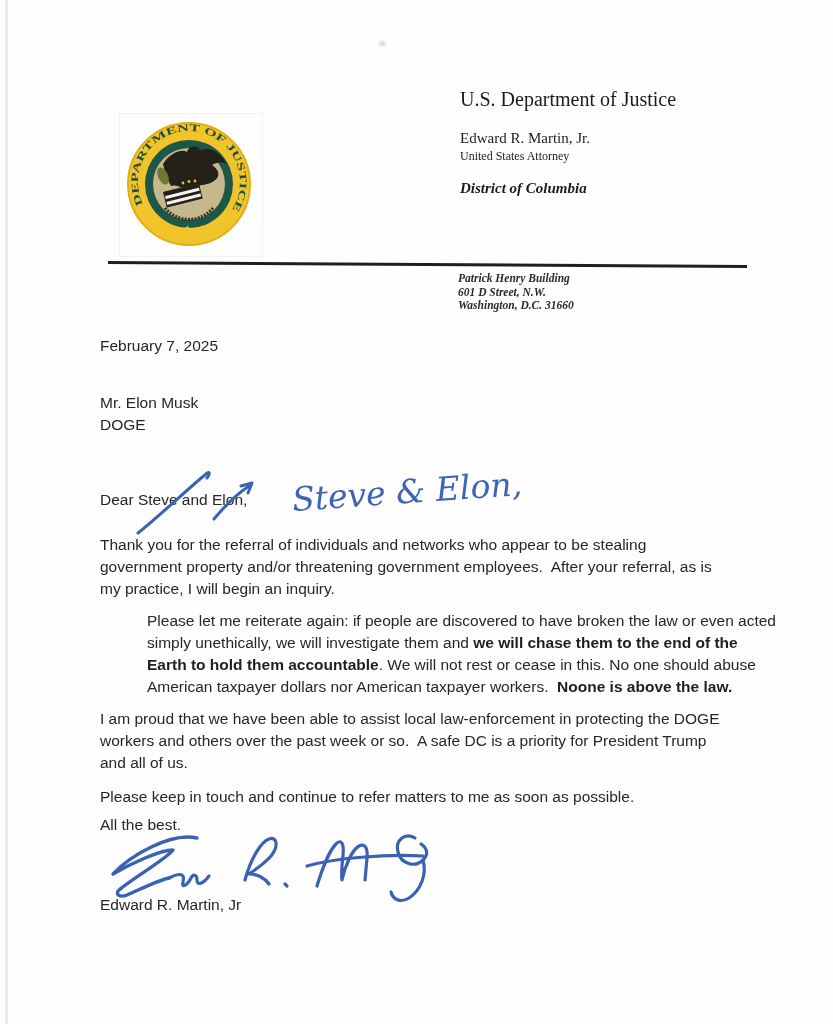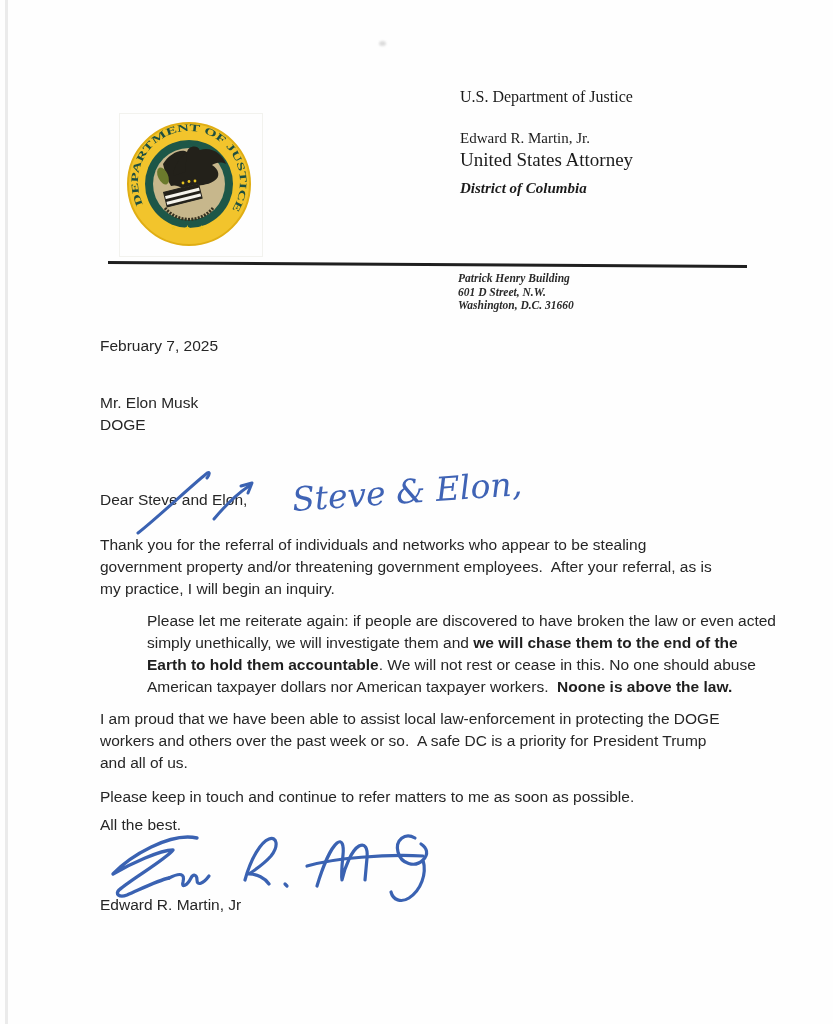--- a/index.html
+++ b/index.html
@@ -3,23 +3,23 @@
 <meta charset="utf-8">
 <style>
   html,body{margin:0;padding:0;background:#ffffff;}
   .page{position:relative;width:833px;height:1024px;background:#fefefe;overflow:hidden;
         font-family:"Liberation Sans",sans-serif;color:#2d2d2d;}
   .abs{position:absolute;}
   .serif{font-family:"Liberation Serif",serif;color:#1b1b1b;}
   .edge-shadow{left:5px;top:0;width:3px;height:1024px;background:#e2e2e2;opacity:.7;}
   .smudge{left:379px;top:41px;width:7px;height:5px;border-radius:50%;
           background:#9a9a9a;opacity:.35;filter:blur(1px);}
-  .agency{left:460px;top:88px;font-size:16px;}
+  .agency{left:460px;top:88px;font-size:20px;}
   .official-name{left:460px;top:130px;font-size:15px;}
-  .official-title{left:460px;top:149px;font-size:19px;}
+  .official-title{left:460px;top:149px;font-size:12px;}
   .district{left:460px;top:180px;font-size:15px;font-style:italic;font-weight:bold;}
   .seal-frame{left:119px;top:113px;width:142px;height:142px;border:1px solid #f2f2ee;}
   .seal{left:127px;top:122px;width:124px;height:124px;}
   .rule{left:108px;top:261px;width:639px;height:2.5px;background:#1f1f1f;
         transform:rotate(.35deg);transform-origin:left center;}
   .addr{left:458px;top:272px;font-size:11.5px;line-height:13.5px;font-style:italic;
         font-weight:bold;color:#2a2a2a;}
   .body-text{font-size:15.5px;line-height:22px;color:#262626;}
   .date{left:100px;top:335px;text-align:center;}
   .recipients{left:100px;top:392px;line-height:21.7px;}

